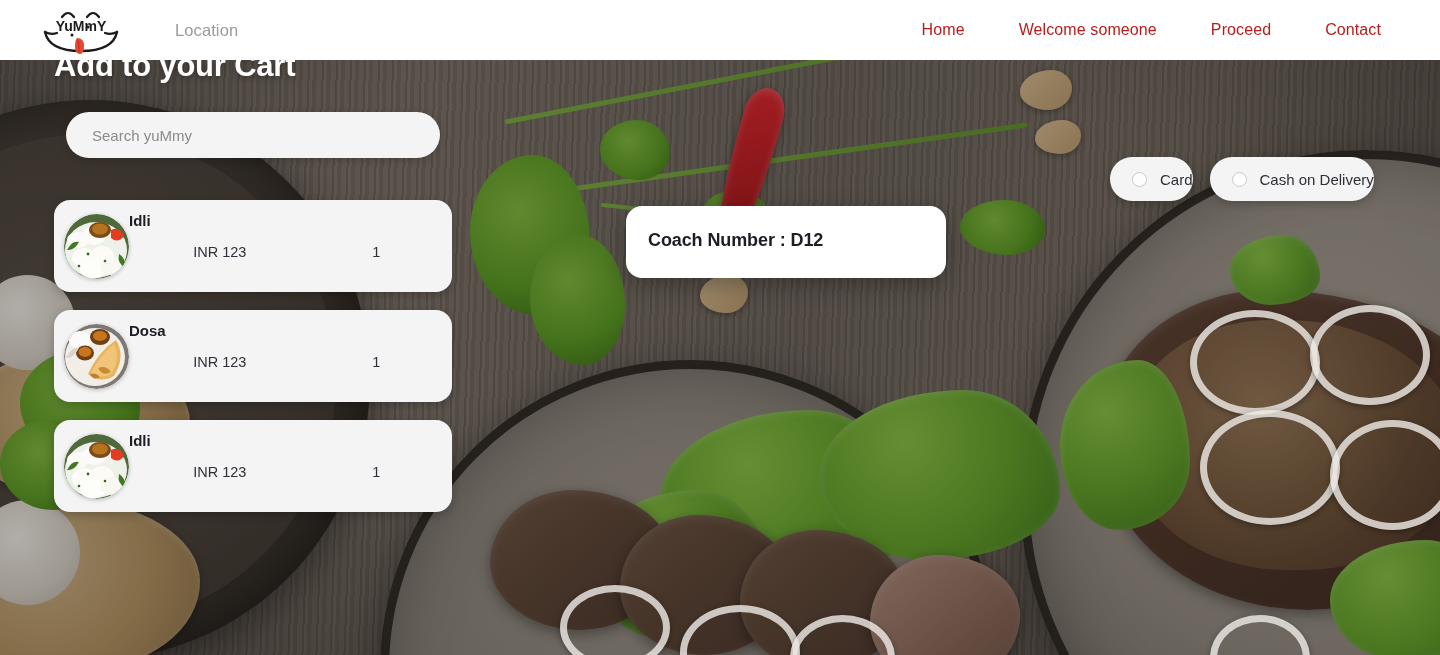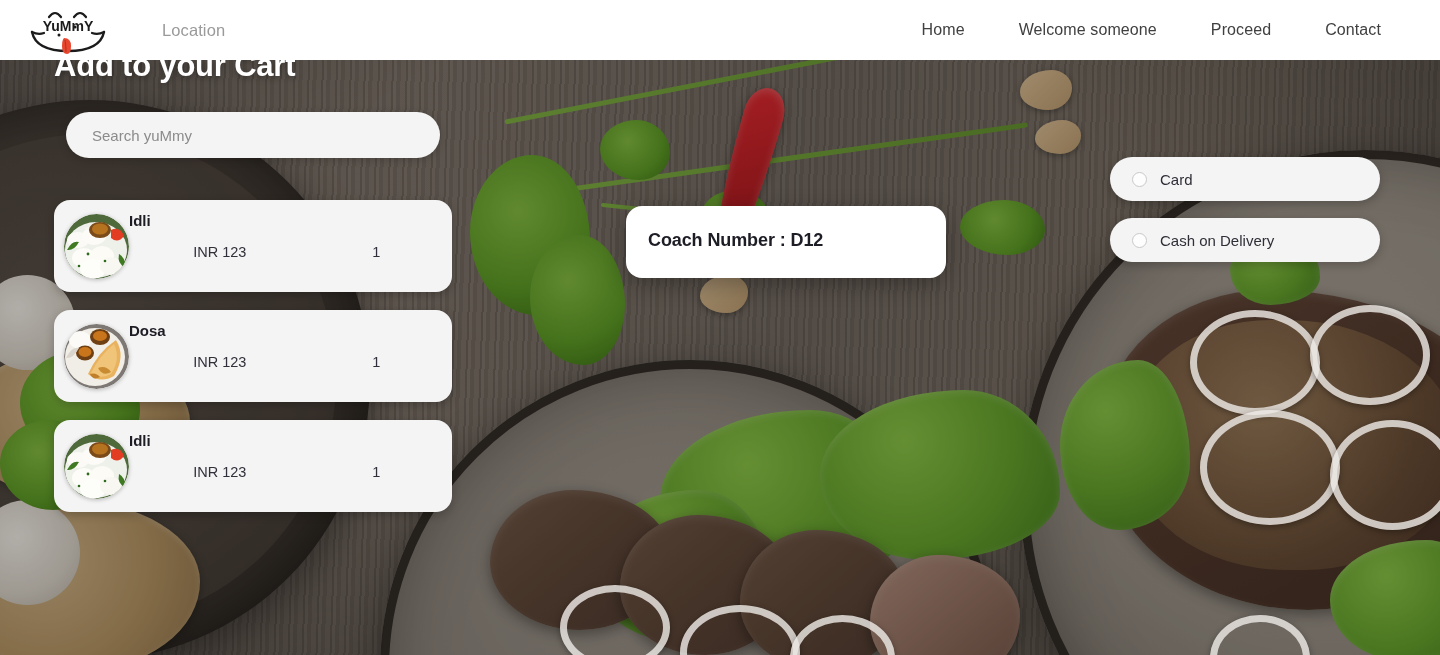--- a/index.html
+++ b/index.html
@@ -15,20 +15,21 @@
   
   .navbar {
     position: absolute;
     top: 0; left: 0;
     width: 1440px;
     height: 60px;
     background: #ffffff;
     display: flex;
     align-items: center;
     z-index: 40;
+    padding-left: 13px;
   }
   .brand {
     width: 92px;
     height: 52px;
     margin-left: 22px;
     display: flex;
     align-items: center;
     justify-content: center;
   }
   .brand svg { display: block; }
@@ -42,21 +43,21 @@
 
   .nav-right {
     margin-left: auto;
     display: flex;
     align-items: center;
     gap: 0px;
     padding-right: 32px;
   }
   .nav-link {
     font-size: 16px;
-    color: #404040;
+    color: #b91c1c;
     text-decoration: none;
     padding: 0 27px;
     letter-spacing: .1px;
     white-space: nowrap;
     text-align: center;
   }
 
   
   .hero {
     position: absolute;
@@ -275,21 +276,21 @@
     letter-spacing: -.1px;
     white-space: nowrap;
   }
 
   
   .pay-options {
     position: absolute;
     left: 1110px; top: 157px;
     width: 270px;
     display: flex;
-    flex-direction: column;
+    flex-direction: row;
     gap: 17px;
   }
   .pay-option {
     height: 44px;
     border-radius: 24px;
     background: #f4f4f4;
     box-shadow: 0 3px 10px rgba(0,0,0,.22);
     display: flex;
     align-items: center;
     padding-left: 22px;

